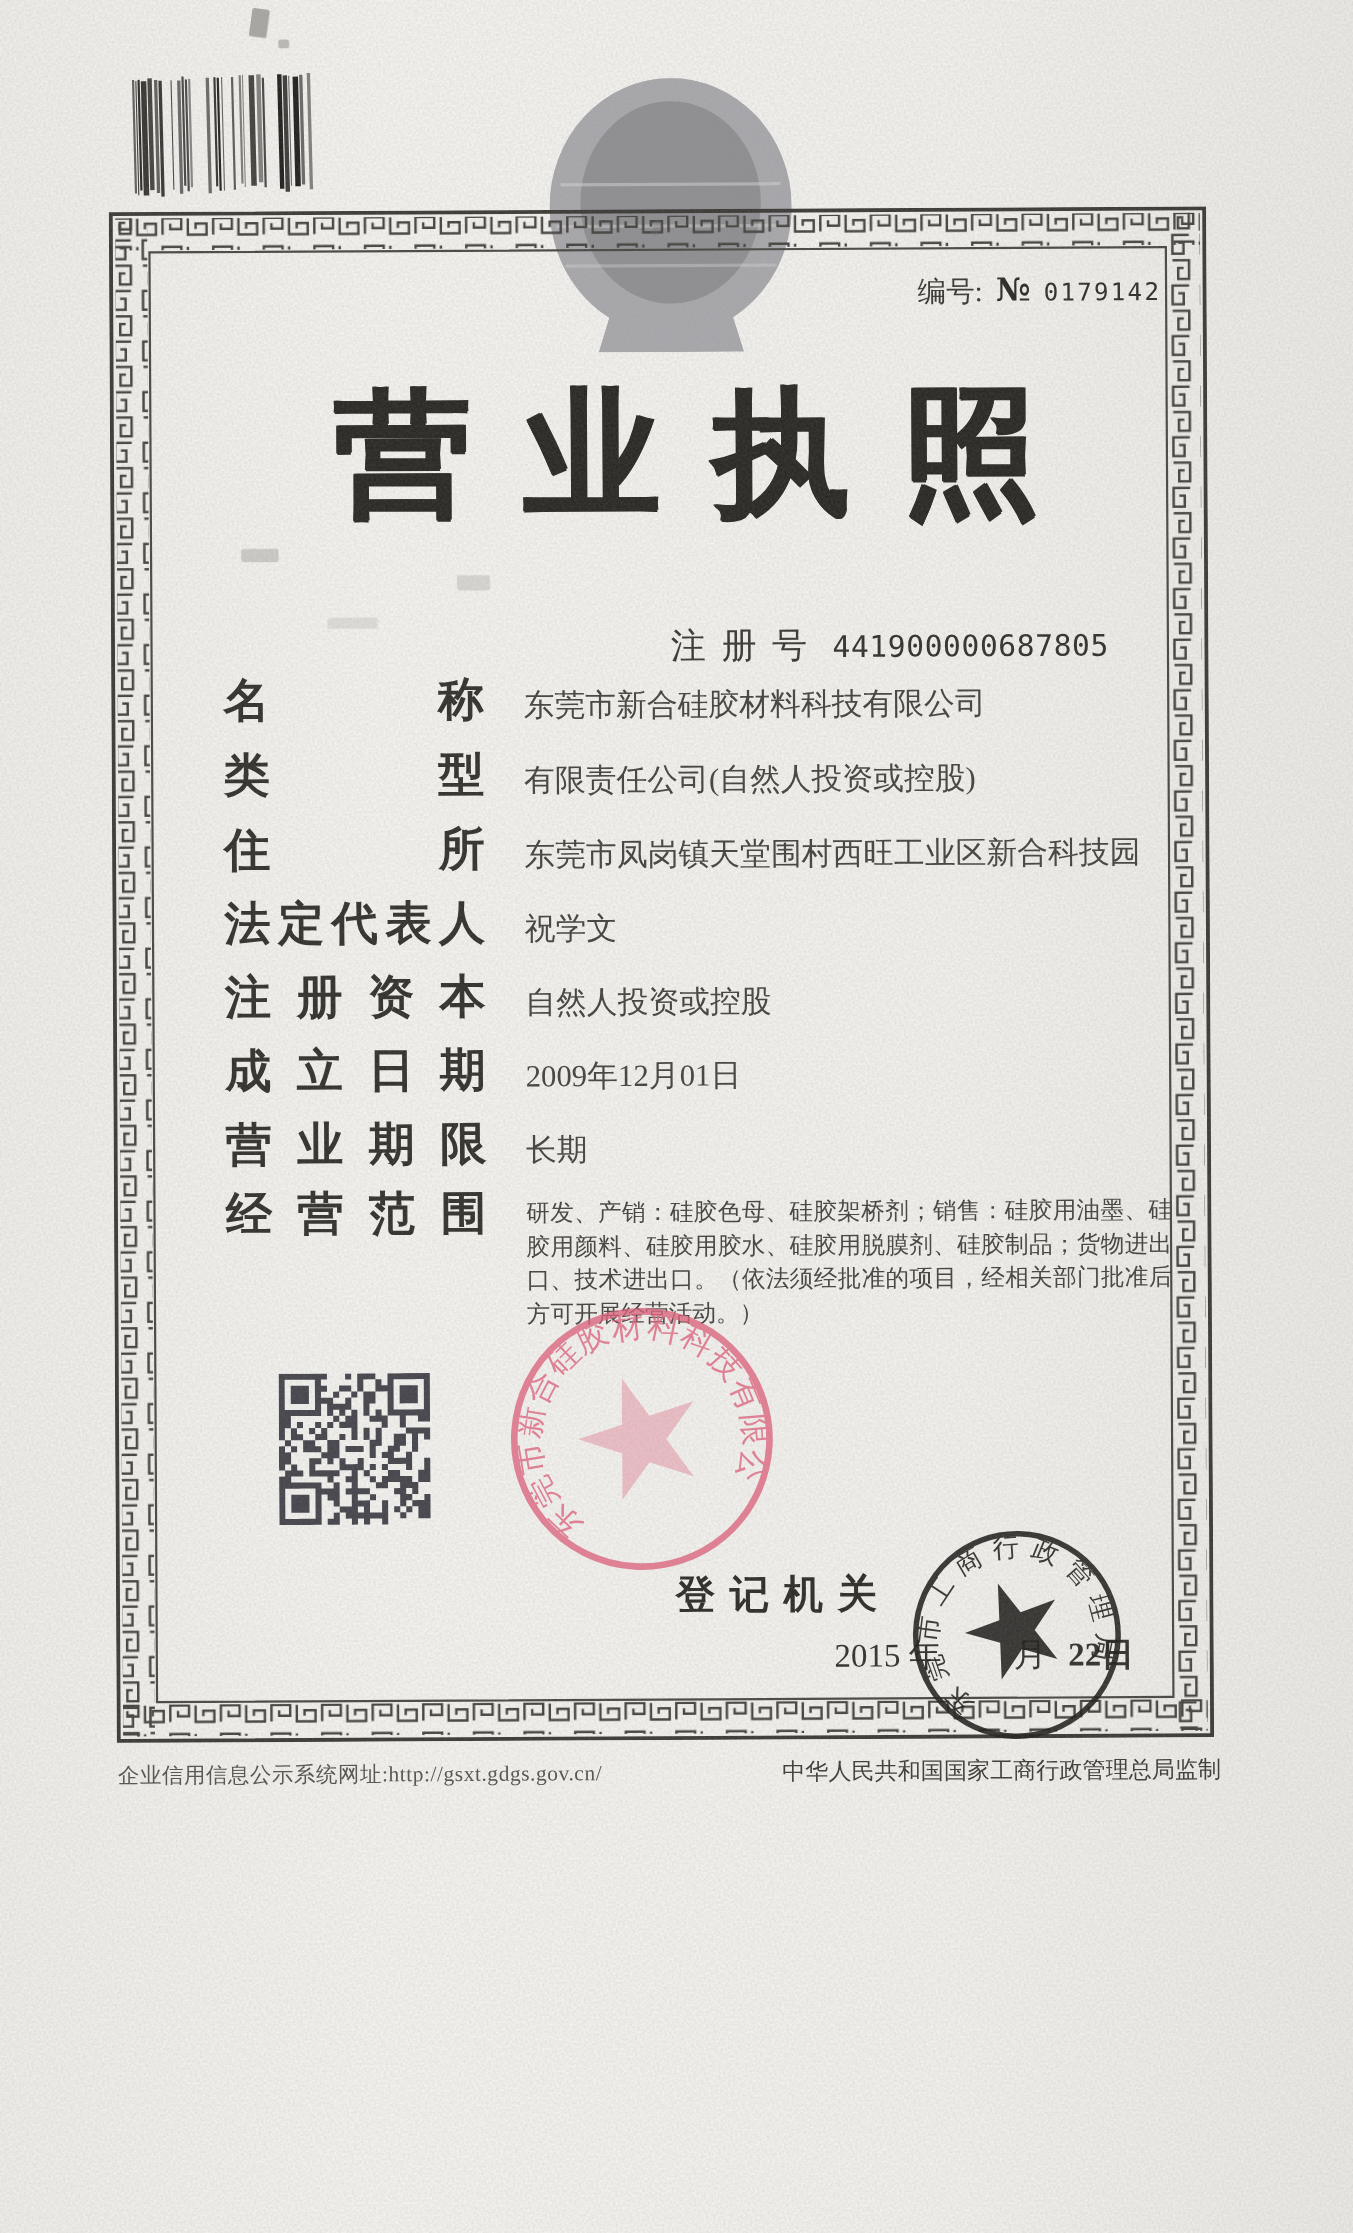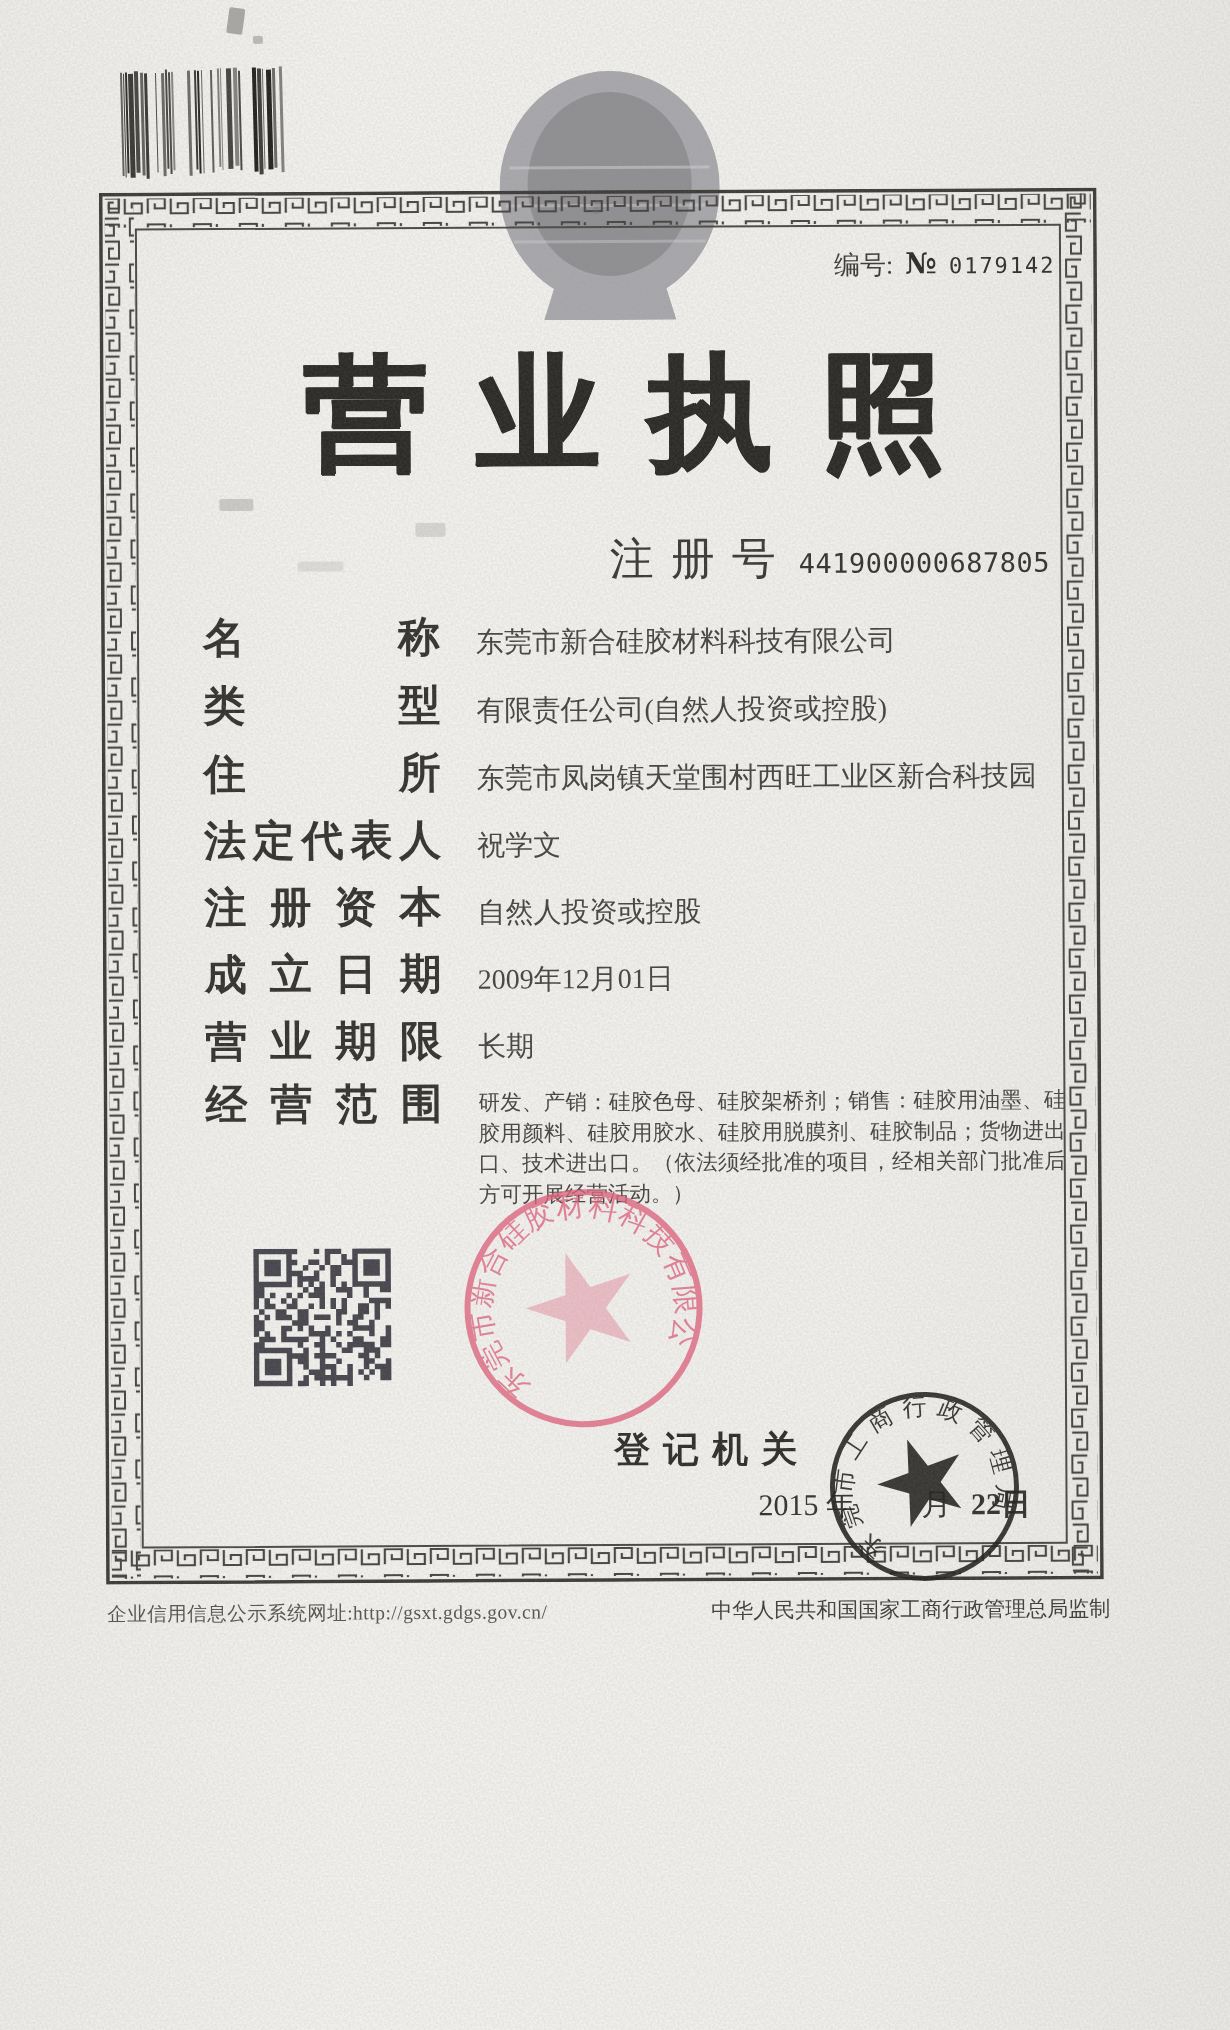--- a/index.html
+++ b/index.html
@@ -14,21 +14,21 @@
   .serial{left:838px;top:248px;display:flex;align-items:baseline;gap:12px;white-space:nowrap;}
   .serial .lab{font-size:26px;color:#3a3834;font-family:"Liberation Serif",serif;}
   .serial .numero{font-size:29px;font-weight:bold;font-family:"DejaVu Serif",serif;color:#2c2a27;}
   .serial .num{font-size:22px;letter-spacing:2px;font-family:"DejaVu Sans Mono",monospace;color:#2f2d2a;}
   
   .title{left:105px;top:344px;width:995px;text-align:center;font-size:124px;line-height:1.1;
     font-weight:900;letter-spacing:48px;padding-left:48px;color:#2a2825;
     font-family:"DejaVu Serif",serif;text-shadow:2px 0 0 currentColor,0 1px 0 currentColor,1px 2px 0 currentColor;}
   
   .regno{left:612px;top:530px;display:flex;align-items:baseline;gap:20px;white-space:nowrap;}
-  .regno .lab{font-size:44px;letter-spacing:3px;color:#3a3834;}
+  .regno .lab{font-size:32px;letter-spacing:3px;color:#3a3834;margin-top:36px;}
   .regno .val{font-size:27px;font-family:"DejaVu Sans Mono",monospace;color:#33312d;letter-spacing:0.5px;}
   
   .frow{left:205px;width:860px;display:flex;}
   .flab{width:237px;flex:0 0 237px;font-size:42px;line-height:1;font-weight:600;color:#33312d;
     text-align:justify;text-align-last:justify;}
   .fval{margin-left:36px;font-size:28px;line-height:1.32;color:#454340;padding-top:9px;white-space:nowrap;}
   .fval.scope{font-size:21.5px;line-height:1.42;width:606px;white-space:normal;padding-top:5px;text-align:justify;}
   
   .qr{left:252px;top:1247px;width:140px;height:140px;}
   .redseal{left:432px;top:1158px;width:300px;height:300px;}

